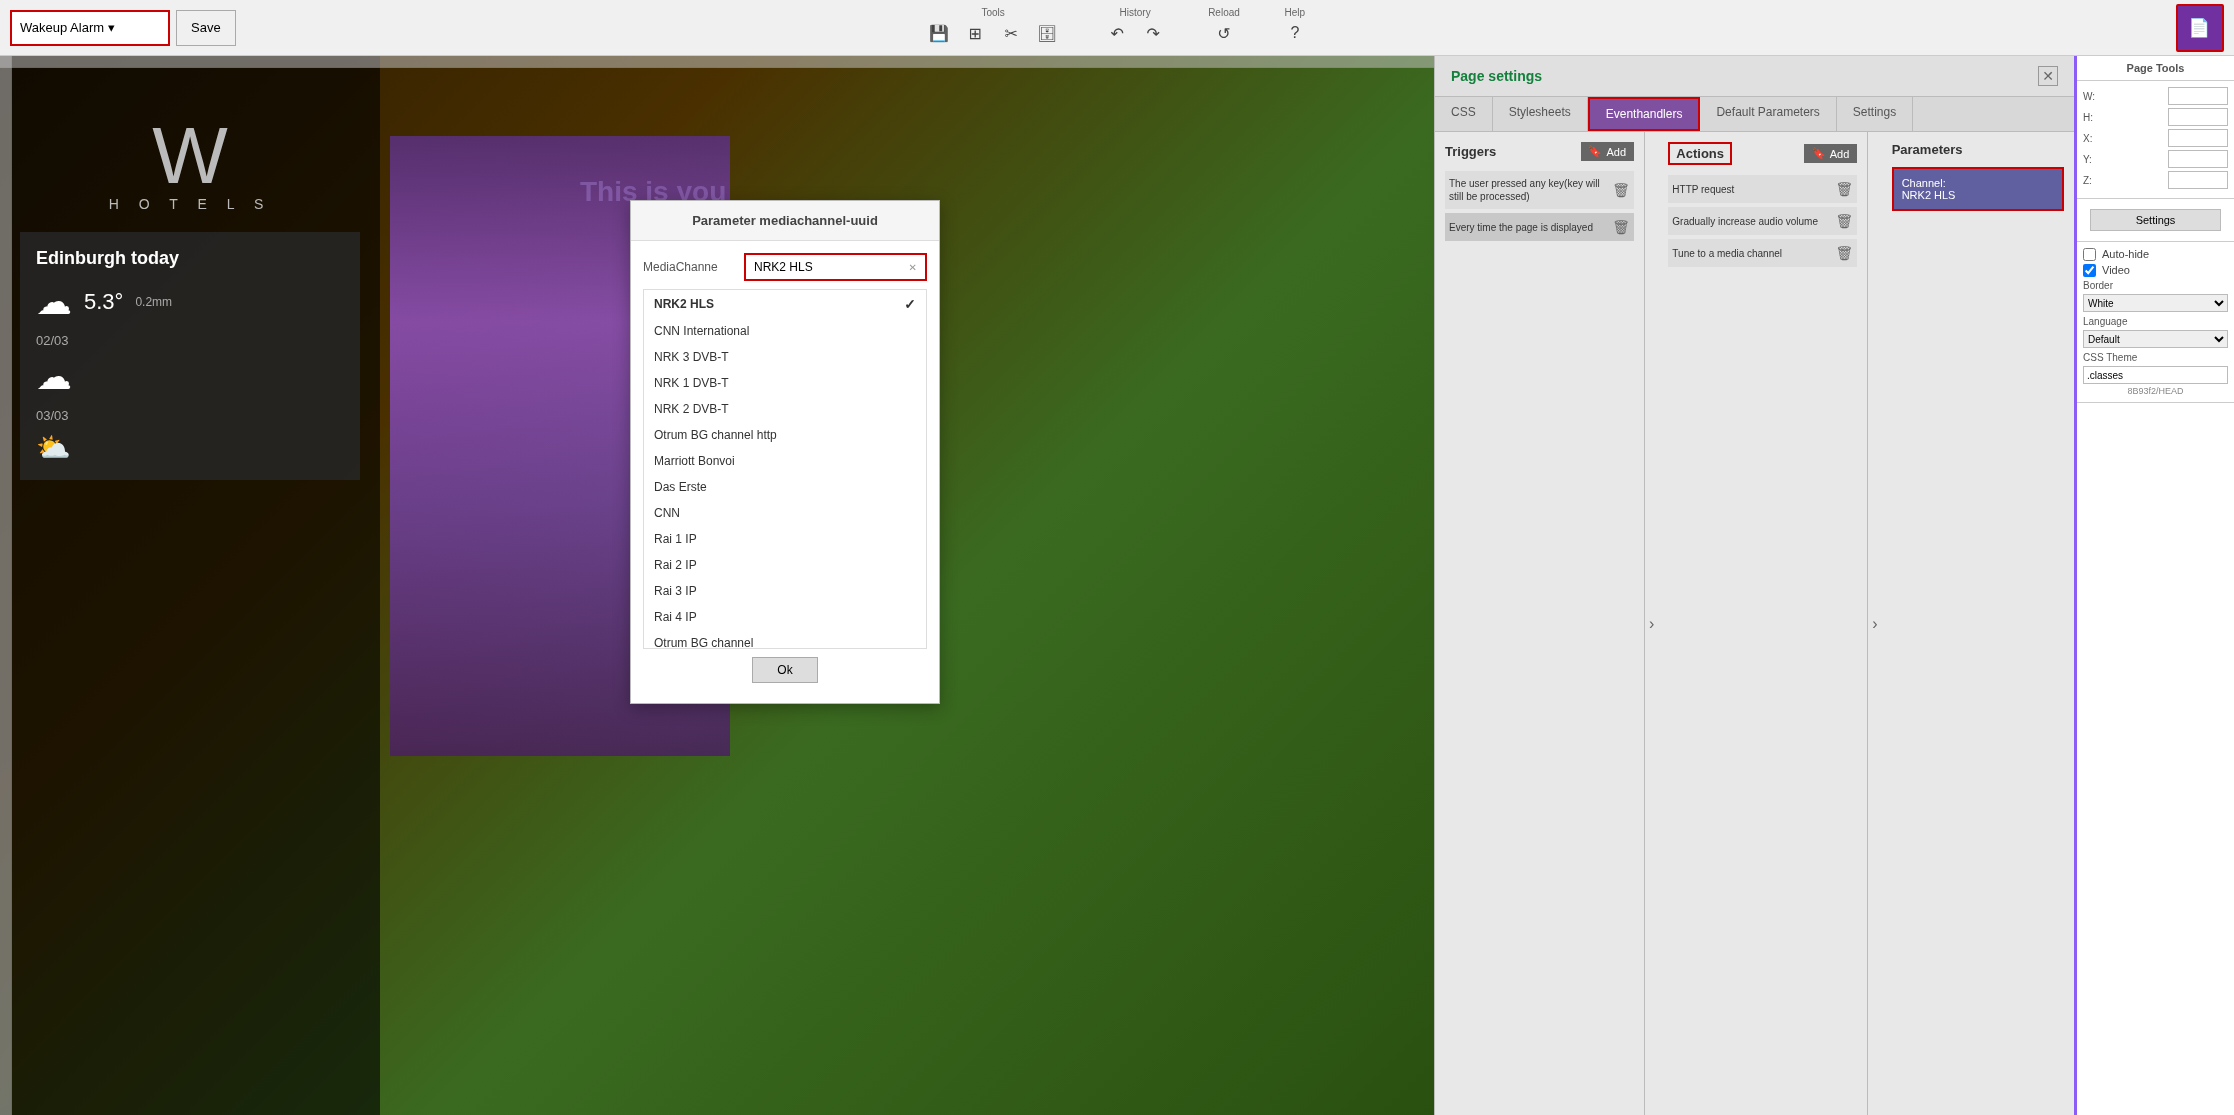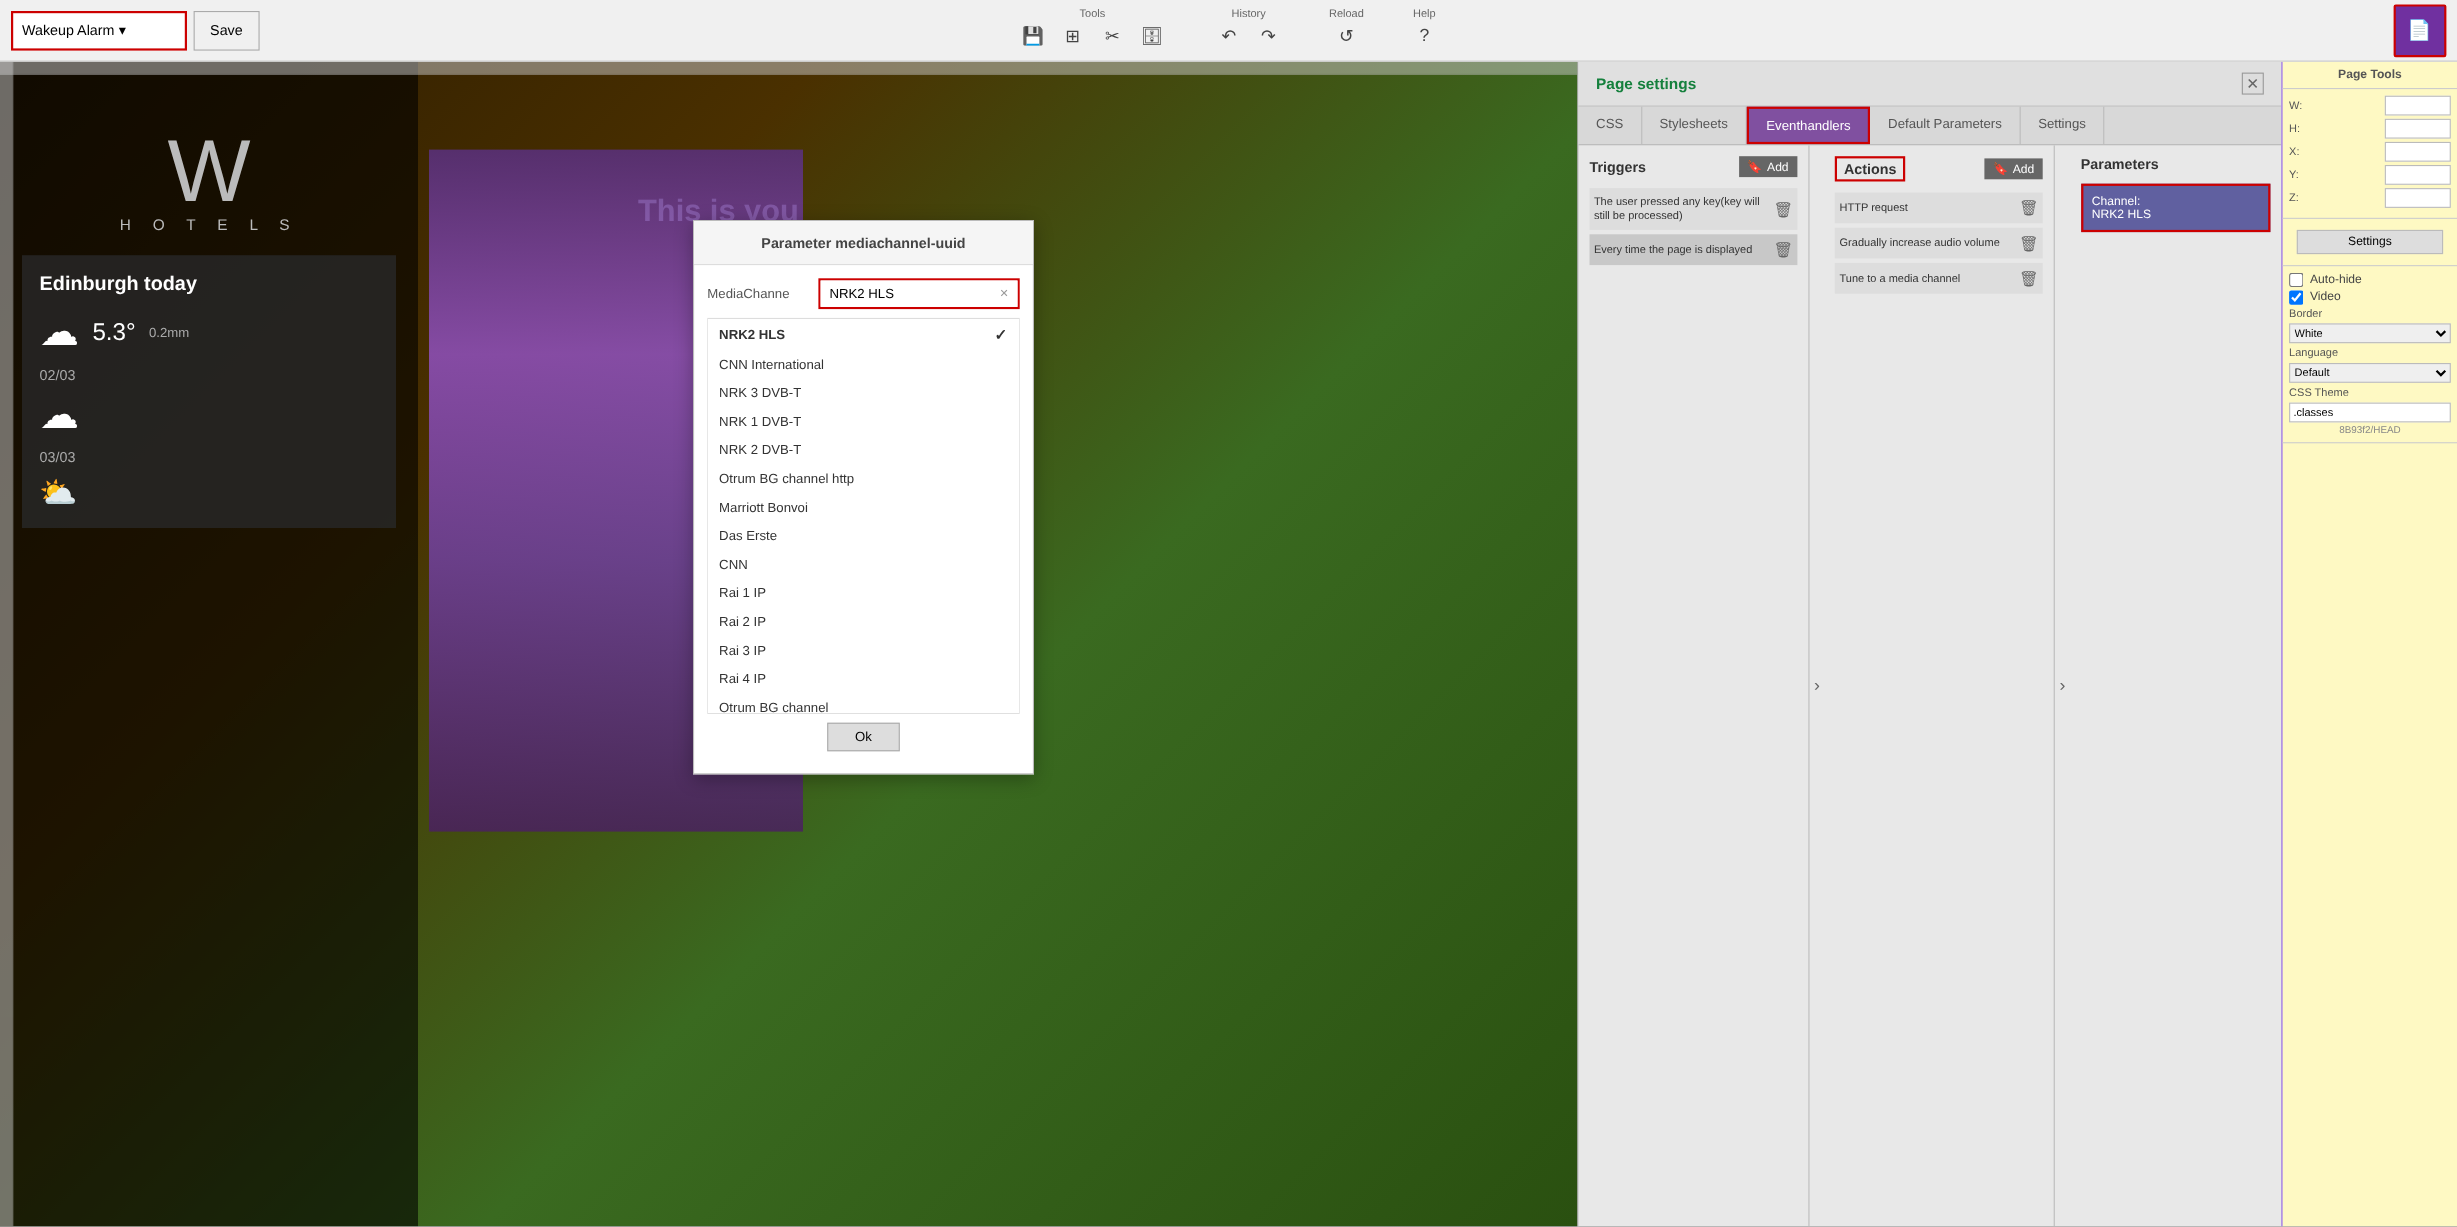--- a/index.html
+++ b/index.html
@@ -349,22 +349,22 @@
       padding: 5px 24px;
       font-size: 12px;
       cursor: pointer;
       margin: 8px auto;
       display: block;
     }
 
     
     .right-panel {
       width: 160px;
-      background: #fef9c3;
-      border-left: 1px solid #8b5cf6;
+      background: #ffffff;
+      border-left: 3px solid #8b5cf6;
       display: flex;
       flex-direction: column;
     }
     .right-panel-header {
       padding: 6px 10px;
       font-size: 11px;
       font-weight: bold;
       color: #555;
       border-bottom: 1px solid #ccc;
       text-align: center;

